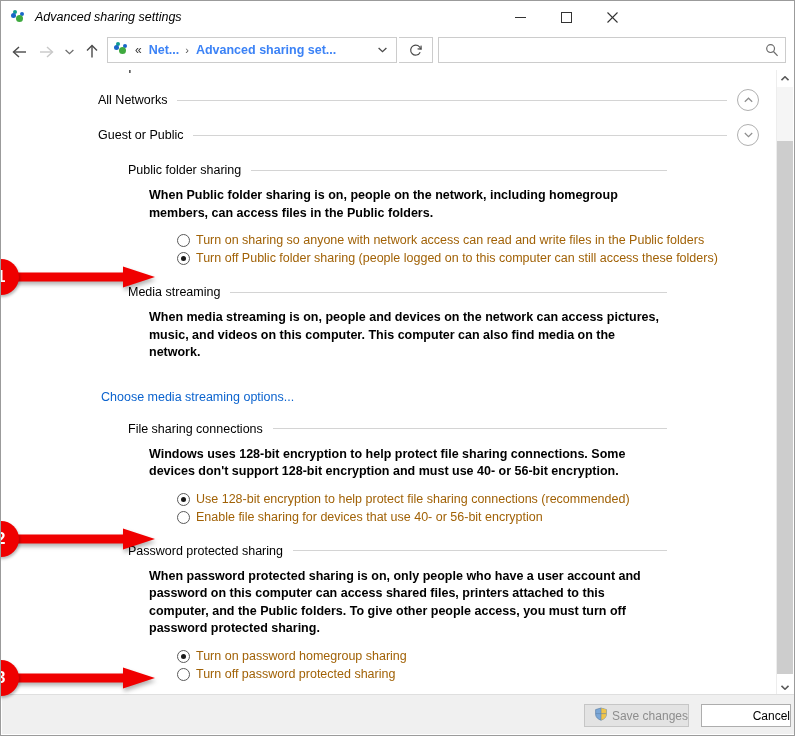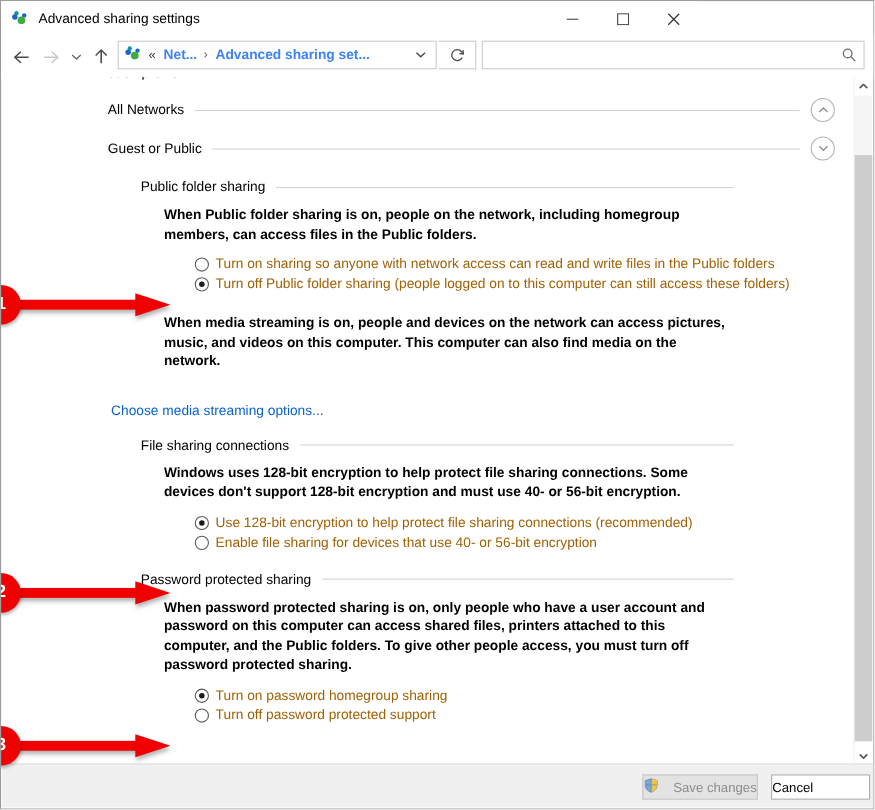--- a/index.html
+++ b/index.html
@@ -31,20 +31,21 @@
 
   
   #titlebar {
     position: absolute;
     left: 0; top: 0;
     width: 634px;
     height: 32px;
     background: #ffffff;
     display: flex;
     align-items: center;
+    font-style: italic;
   }
   #titlebar .title-icon {
     margin-left: 10px;
     width: 16px;
     height: 16px;
     position: relative;
     flex: 0 0 auto;
   }
   .neticon {
     position: relative;
@@ -386,21 +387,21 @@
     position: absolute;
     top: 9px;
     height: 23px;
     border: 1px solid #adadad;
     background: #e1e1e1;
     font-family: "Liberation Sans", sans-serif;
     font-size: 12px;
     color: #000;
     display: flex;
     align-items: center;
-    justify-content: space-between;
+    justify-content: flex-end;
     box-sizing: border-box;
   }
   #btn-save {
     right: 105px;
     width: 105px;
     color: #8d8d8d;
     border-color: #c6c6c6;
     background: #e3e3e3;
   }
   #btn-save .shield { margin-right: 4px; flex: 0 0 auto; }
@@ -574,20 +575,24 @@
             <span class="opt-label">Turn on sharing so anyone with network access can read and write files in the Public folders</span>
           </div>
           <div class="opt-row">
             <span class="radio checked"></span>
             <span class="opt-label">Turn off Public folder sharing (people logged on to this computer can still access these folders)</span>
           </div>
         </div>
       </div>
 
       <div class="section">
+        <div class="section-head">
+          <span class="section-title">Media streaming</span>
+          <span class="section-rule"></span>
+        </div>
         <div class="section-body">When media streaming is on, people and devices on the network can access pictures, music, and videos on this computer. This computer can also find media on the network.</div>
         <div class="link-row">
           <a class="link">Choose media streaming options...</a>
         </div>
       </div>
 
       <div class="section">
         <div class="section-head">
           <span class="section-title">File sharing connections</span>
           <span class="section-rule"></span>
@@ -611,21 +616,21 @@
           <span class="section-rule"></span>
         </div>
         <div class="section-body">When password protected sharing is on, only people who have a user account and password on this computer can access shared files, printers attached to this computer, and the Public folders. To give other people access, you must turn off password protected sharing.</div>
         <div class="opt-list">
           <div class="opt-row">
             <span class="radio checked"></span>
             <span class="opt-label">Turn on password homegroup sharing</span>
           </div>
           <div class="opt-row">
             <span class="radio"></span>
-            <span class="opt-label">Turn off password protected support</span>
+            <span class="opt-label">Turn off password protected sharing</span>
           </div>
         </div>
       </div>
 
     </div>
   </div>
 
   <div id="scrollbar">
     <div class="sb-arrow" id="sb-up">
       <svg width="8" height="5" viewBox="0 0 8 5">

